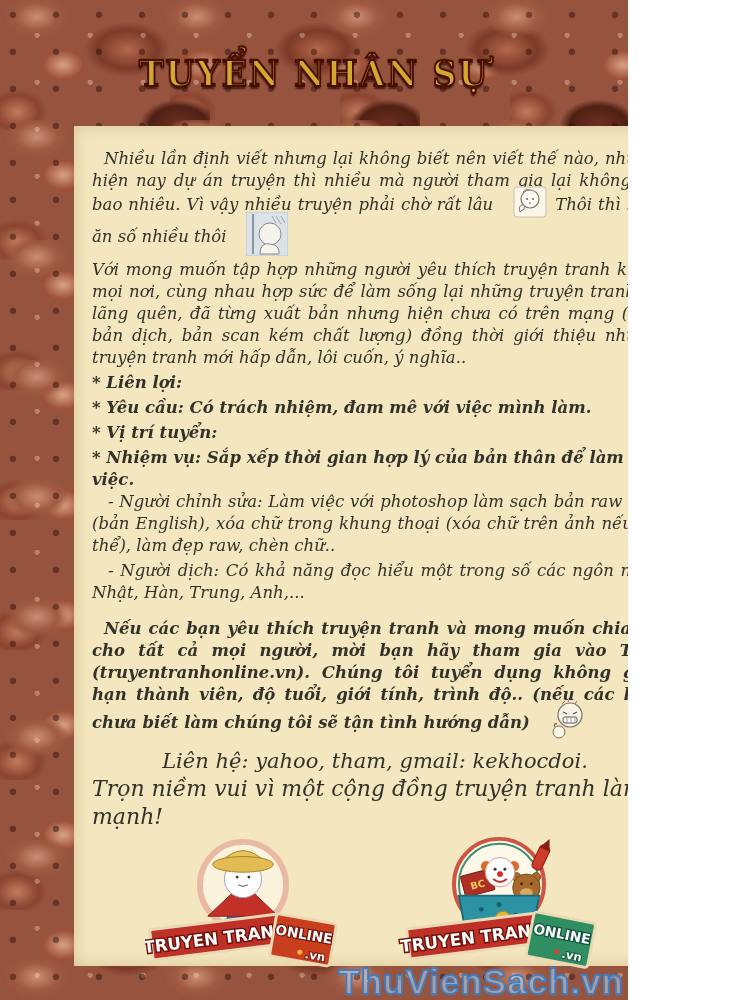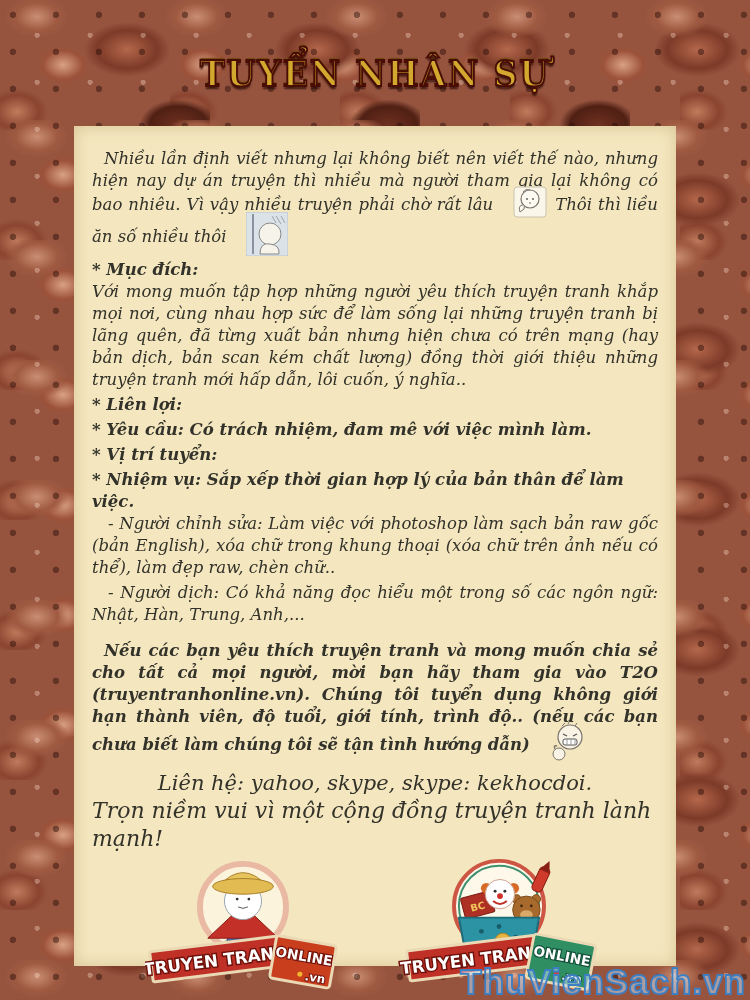--- a/index.html
+++ b/index.html
@@ -1,17 +1,17 @@
 <!DOCTYPE html>
 <html><head>
 <meta charset="utf-8">
 <style>
   html,body{margin:0;padding:0;}
   body{width:750px;height:1000px;overflow:hidden;font-family:"DejaVu Serif",serif;}
-  .stage{position:relative;width:750px;height:1000px;overflow:hidden;
+  .stage{position:relative;width:628px;height:1000px;overflow:hidden;
     background-color:#96543f;
     background-image:
       radial-gradient(circle 5px at 30% 40%, rgba(40,12,6,.45) 0 60%, rgba(0,0,0,0) 70%),
       radial-gradient(circle 4px at 70% 75%, rgba(250,220,200,.35) 0 60%, rgba(0,0,0,0) 70%),
       radial-gradient(ellipse 46px 30px at 23% 14%, #c98e74 0%, #a05a42 45%, rgba(0,0,0,0) 70%),
       radial-gradient(ellipse 60px 38px at 67% 33%, #b4674b 0%, #7c3a28 50%, rgba(0,0,0,0) 72%),
       radial-gradient(ellipse 36px 26px at 45% 59%, #d9a183 0%, #9c523a 55%, rgba(0,0,0,0) 75%),
       radial-gradient(ellipse 52px 34px at 85% 78%, #6e3020 0%, #502014 55%, rgba(0,0,0,0) 75%),
       radial-gradient(ellipse 40px 30px at 10% 86%, #c07a5c 0%, #8a4430 55%, rgba(0,0,0,0) 78%);
     background-size:43px 37px,53px 47px,160px 120px,190px 150px,140px 110px,210px 160px,170px 130px;
@@ -60,21 +60,20 @@
           </svg></span>
       <span>Thôi thì liều ăn số nhiều thôi</span>
       <span class="emo"><svg width="42" height="44" viewBox="0 0 42 44">
             <rect width="42" height="44" fill="#dbe2e8" stroke="#b9c2cc"></rect>
             <line x1="7" y1="2" x2="7" y2="42" stroke="#8a94a0" stroke-width="2"></line>
             <path d="M30 4 l5 8 M35 4 l4 7 M26 4 l4 7" stroke="#9aa4ae"></path>
             <circle cx="24" cy="22" r="11" fill="#f6f3ea" stroke="#888"></circle>
             <path d="M14 42 Q14 30 24 32 Q34 33 33 42 Z" fill="#f6f3ea" stroke="#888"></path>
           </svg></span></p>
 
-    <p class="head"><b>* Mục đích:</b></p>
     <p class="para">Với mong muốn tập hợp những người yêu thích truyện tranh khắp mọi nơi, cùng nhau hợp sức để làm sống lại những truyện tranh bị lãng quên, đã từng xuất bản nhưng hiện chưa có trên mạng (hay bản dịch, bản scan kém chất lượng) đồng thời giới thiệu những truyện tranh mới hấp dẫn, lôi cuốn, ý nghĩa..</p>
 
     <p class="head"><b>* Liên lợi:</b></p>
 
     <p class="head inlinehead"><b>* Yêu cầu:</b> <span>Có trách nhiệm, đam mê với việc mình làm.</span></p>
 
     <p class="head"><b>* Vị trí tuyển:</b></p>
 
     <p class="head inlinehead"><b>* Nhiệm vụ:</b> <span>Sắp xếp thời gian hợp lý của bản thân để làm việc.</span></p>
     <p class="para hang">- Người chỉnh sửa: Làm việc với photoshop làm sạch bản raw gốc (bản English), xóa chữ trong khung thoại (xóa chữ trên ảnh nếu có thể), làm đẹp raw, chèn chữ..</p>
@@ -86,21 +85,21 @@
             <path d="M12 4 l3 -3 M18 2 l1 -2 M25 4 l2 -3" stroke="#7a746a"></path>
             <path d="M13 12 l4 2 M27 12 l-4 2" stroke="#555" stroke-width="1.3"></path>
             <rect x="13" y="17" width="14" height="6" rx="2" fill="#fff" stroke="#555"></rect>
             <line x1="17" y1="17" x2="17" y2="23" stroke="#999"></line>
             <line x1="21" y1="17" x2="21" y2="23" stroke="#999"></line>
             <line x1="25" y1="17" x2="25" y2="23" stroke="#999"></line>
             <circle cx="9" cy="32" r="6" fill="#f8f3e4" stroke="#7a746a"></circle>
             <path d="M5 27 Q3 23 7 24" fill="none" stroke="#7a746a" stroke-width="1.4"></path>
           </svg></span></p>
 
-    <p class="contact">Liên hệ: yahoo, skype, skype: kekhocdoi.</p>
+    <p class="contact">Liên hệ: yahoo, tham, gmail: kekhocdoi.</p>
     <p class="slogan">Trọn niềm vui vì một cộng đồng truyện tranh lành mạnh!</p>
 
     <div class="logos">
 
       <span><svg width="196" height="134" viewBox="0 0 200 137">
         <circle cx="100" cy="50" r="44" fill="#fbf3dc" stroke="#e9b9a4" stroke-width="6"></circle>
         <ellipse cx="88" cy="88" rx="8" ry="5" fill="#f6efdc" stroke="#9a917c"></ellipse>
         <ellipse cx="112" cy="88" rx="8" ry="5" fill="#f6efdc" stroke="#9a917c"></ellipse>
         <rect x="84" y="72" width="32" height="14" fill="#4a66a8" stroke="#33497e"></rect>
         <path d="M100 48 L64 82 L136 82 Z" fill="#c23028" stroke="#8a1f1a"></path>

